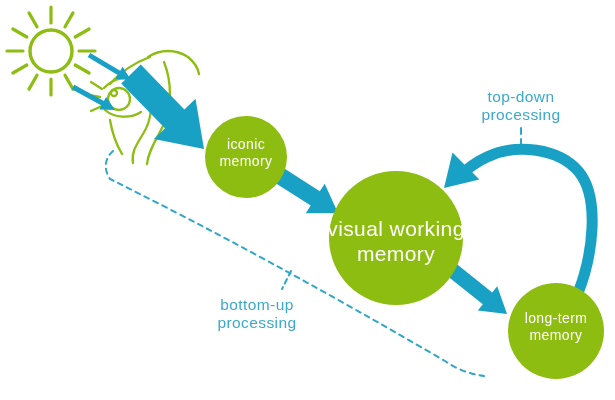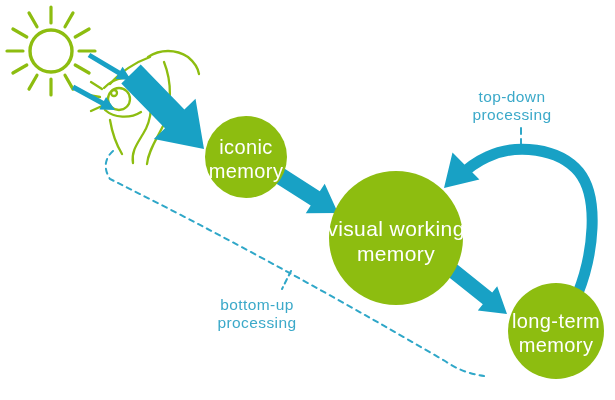--- a/index.html
+++ b/index.html
@@ -5,21 +5,21 @@
   html,body{margin:0;padding:0;background:#fff;}
   .stage{
     position:relative;width:615px;height:400px;background:#ffffff;
     overflow:hidden;font-family:"Liberation Sans",sans-serif;
   }
   .stage svg{position:absolute;left:0;top:0;}
   .overlay-label{
     position:absolute;text-align:center;line-height:1.18;
     letter-spacing:.4px;user-select:none;pointer-events:none;
   }
-  .node-label{font-size:20px;font-weight:400;}
+  .node-label{font-size:14px;font-weight:400;}
   .node-label.vwm{font-size:21px;}
   .proc-label{font-size:15.5px;font-weight:400;}
 </style>
 </head>
 <body>
 
 <div class="stage">
   <svg width="615" height="400" viewBox="0 0 615 400">
 
     <g id="g-dashed">
@@ -86,21 +86,21 @@
   </div>
   <div class="overlay-label node-label vwm" style="left: 306px; top: 217px; width: 180px; color: rgb(255, 255, 255);">
     <div>visual working</div>
     <div>memory</div>
   </div>
   <div class="overlay-label node-label" style="left: 476px; top: 310px; width: 160px; color: rgb(255, 255, 255);">
     <div>long-term</div>
     <div>memory</div>
   </div>
 
-  <div class="overlay-label proc-label" style="left: 432px; top: 88px; width: 160px; color: rgb(59, 169, 201);">
+  <div class="overlay-label proc-label" style="left: 441px; top: 88px; width: 160px; color: rgb(59, 169, 201);">
     <div>top-down</div>
     <div>processing</div>
   </div>
   <div class="overlay-label proc-label" style="left: 177px; top: 296px; width: 160px; color: rgb(59, 169, 201);">
     <div>bottom-up</div>
     <div>processing</div>
   </div>
 </div>
 
 </body></html>

